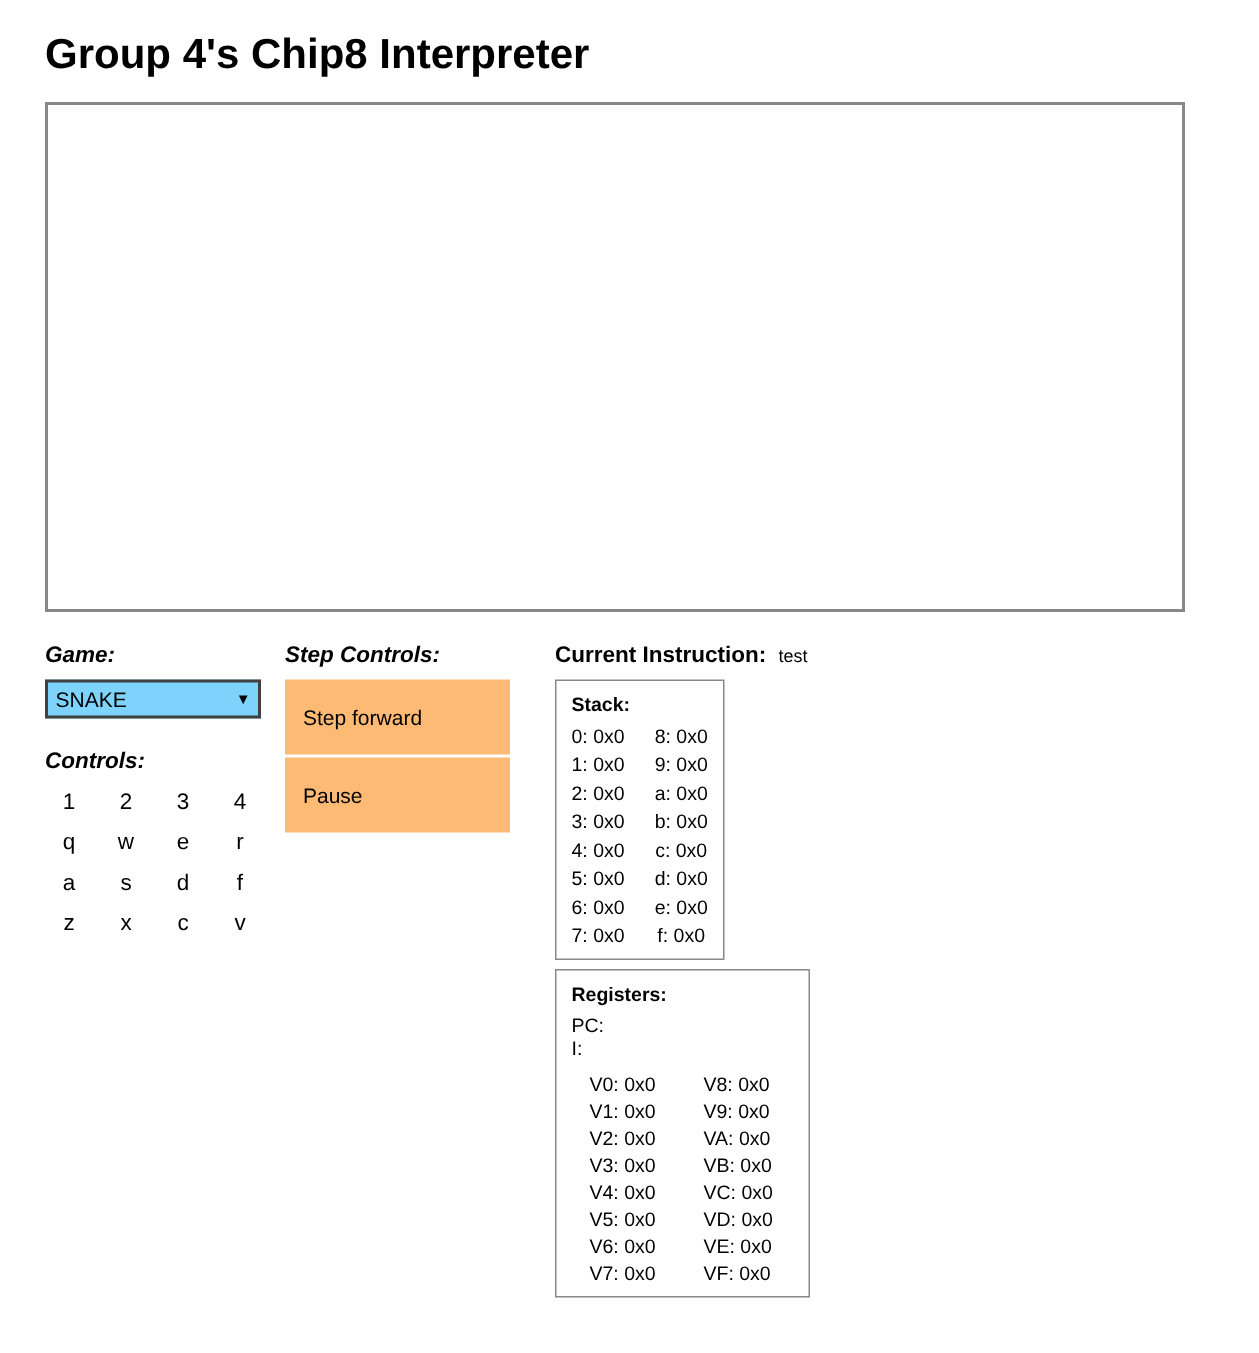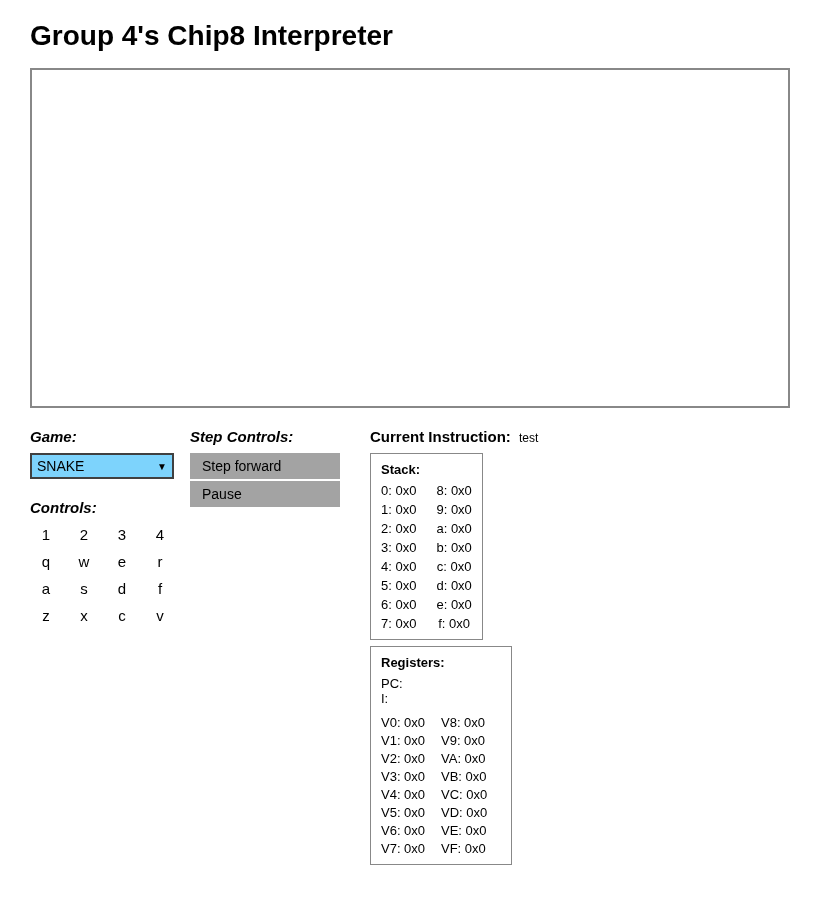--- a/index.html
+++ b/index.html
@@ -111,23 +111,23 @@
     }
 
     .step-buttons {
       display: flex;
       flex-direction: column;
       gap: 2px;
       margin-top: 2px;
     }
 
     .step-btn {
-      background: #a3a3a3;
+      background: #fdba74;
       border: none;
-      padding: 5px 12px;
+      padding: 17px 12px;
       text-align: left;
       font-size: 14px;
       cursor: pointer;
       width: 150px;
     }
 
     .current-instruction-header {
       font-size: 15px;
       margin-bottom: 8px;
     }
@@ -187,20 +187,22 @@
       margin-bottom: 6px;
     }
 
     .reg-line {
       font-size: 13px;
       white-space: nowrap;
     }
 
     .reg-row {
       display: flex;
+      gap: 16px;
+      margin-left: 12px;
     }
 
     .reg-entry {
       white-space: nowrap;
       min-width: 60px;
     }
   </style>
 </head>
 <body>
 

